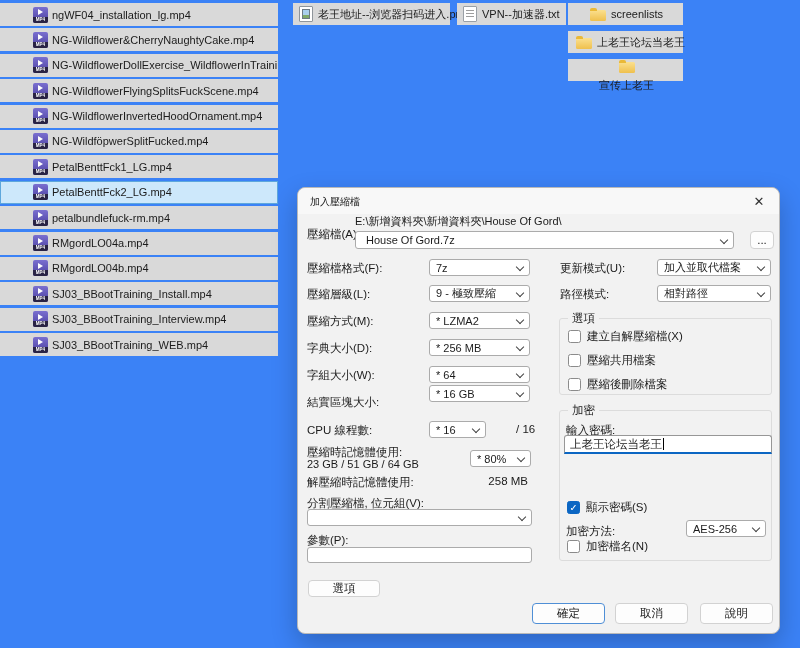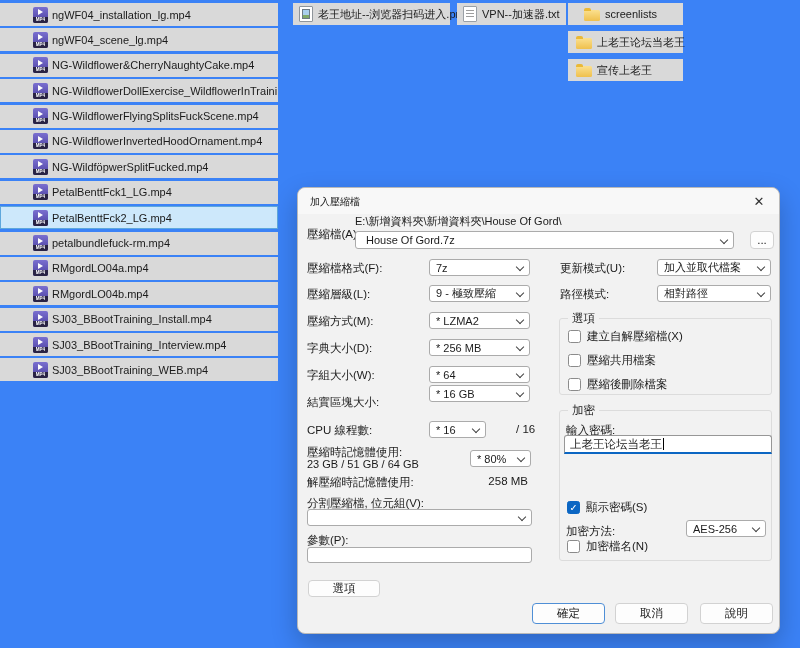--- a/index.html
+++ b/index.html
@@ -66,24 +66,20 @@
 
 <div class="canvas">
 
   <div class="filelist">
     <div class="frow">
         <span class="mp4icon"></span>
         <span>ngWF04_installation_lg.mp4</span>
       </div>
     <div class="frow">
         <span class="mp4icon"></span>
-        <span>ngWF04_scene_lg.mp4</span>
-      </div>
-    <div class="frow">
-        <span class="mp4icon"></span>
         <span>NG-Wildflower&amp;CherryNaughtyCake.mp4</span>
       </div>
     <div class="frow">
         <span class="mp4icon"></span>
         <span>NG-WildflowerDollExercise_WildflowerInTraining.mp4</span>
       </div>
     <div class="frow">
         <span class="mp4icon"></span>
         <span>NG-WildflowerFlyingSplitsFuckScene.mp4</span>
       </div>
@@ -130,29 +126,29 @@
   </div>
 
   <div class="shortcut" style="left:293px;top:3px;width:157px;">
     <span class="imgicon"></span>
     <span>老王地址--浏览器扫码进入.png</span>
   </div>
   <div class="shortcut" style="left:457px;top:3px;width:109px;">
     <span class="txticon"></span>
     <span>VPN--加速器.txt</span>
   </div>
-  <div class="shortcut" style="left:568px;top:3px;width:115px;padding-left:16px;">
+  <div class="shortcut" style="left:568px;top:3px;width:115px;padding-left:22px;">
     <span class="foldericon"></span>
     <span>screenlists</span>
   </div>
   <div class="shortcut" style="left:568px;top:31px;width:115px;padding-left:8px;">
     <span class="foldericon"></span>
     <span>上老王论坛当老王</span>
   </div>
-  <div class="shortcut" style="left:568px;top:59px;width:115px;padding-left:8px;">
+  <div class="shortcut" style="left:568px;top:59px;width:115px;padding-left:8px;flex-direction:column;">
     <span class="foldericon"></span>
     <span>宣传上老王</span>
   </div>
 
   <div class="dialog">
     <div class="titlebar"></div>
     <div class="dlg-title">加入壓縮檔</div>
     <div class="closebtn">✕</div>
 
     <div class="lbl" style="left:9px;top:39px;">壓縮檔(A):</div>

